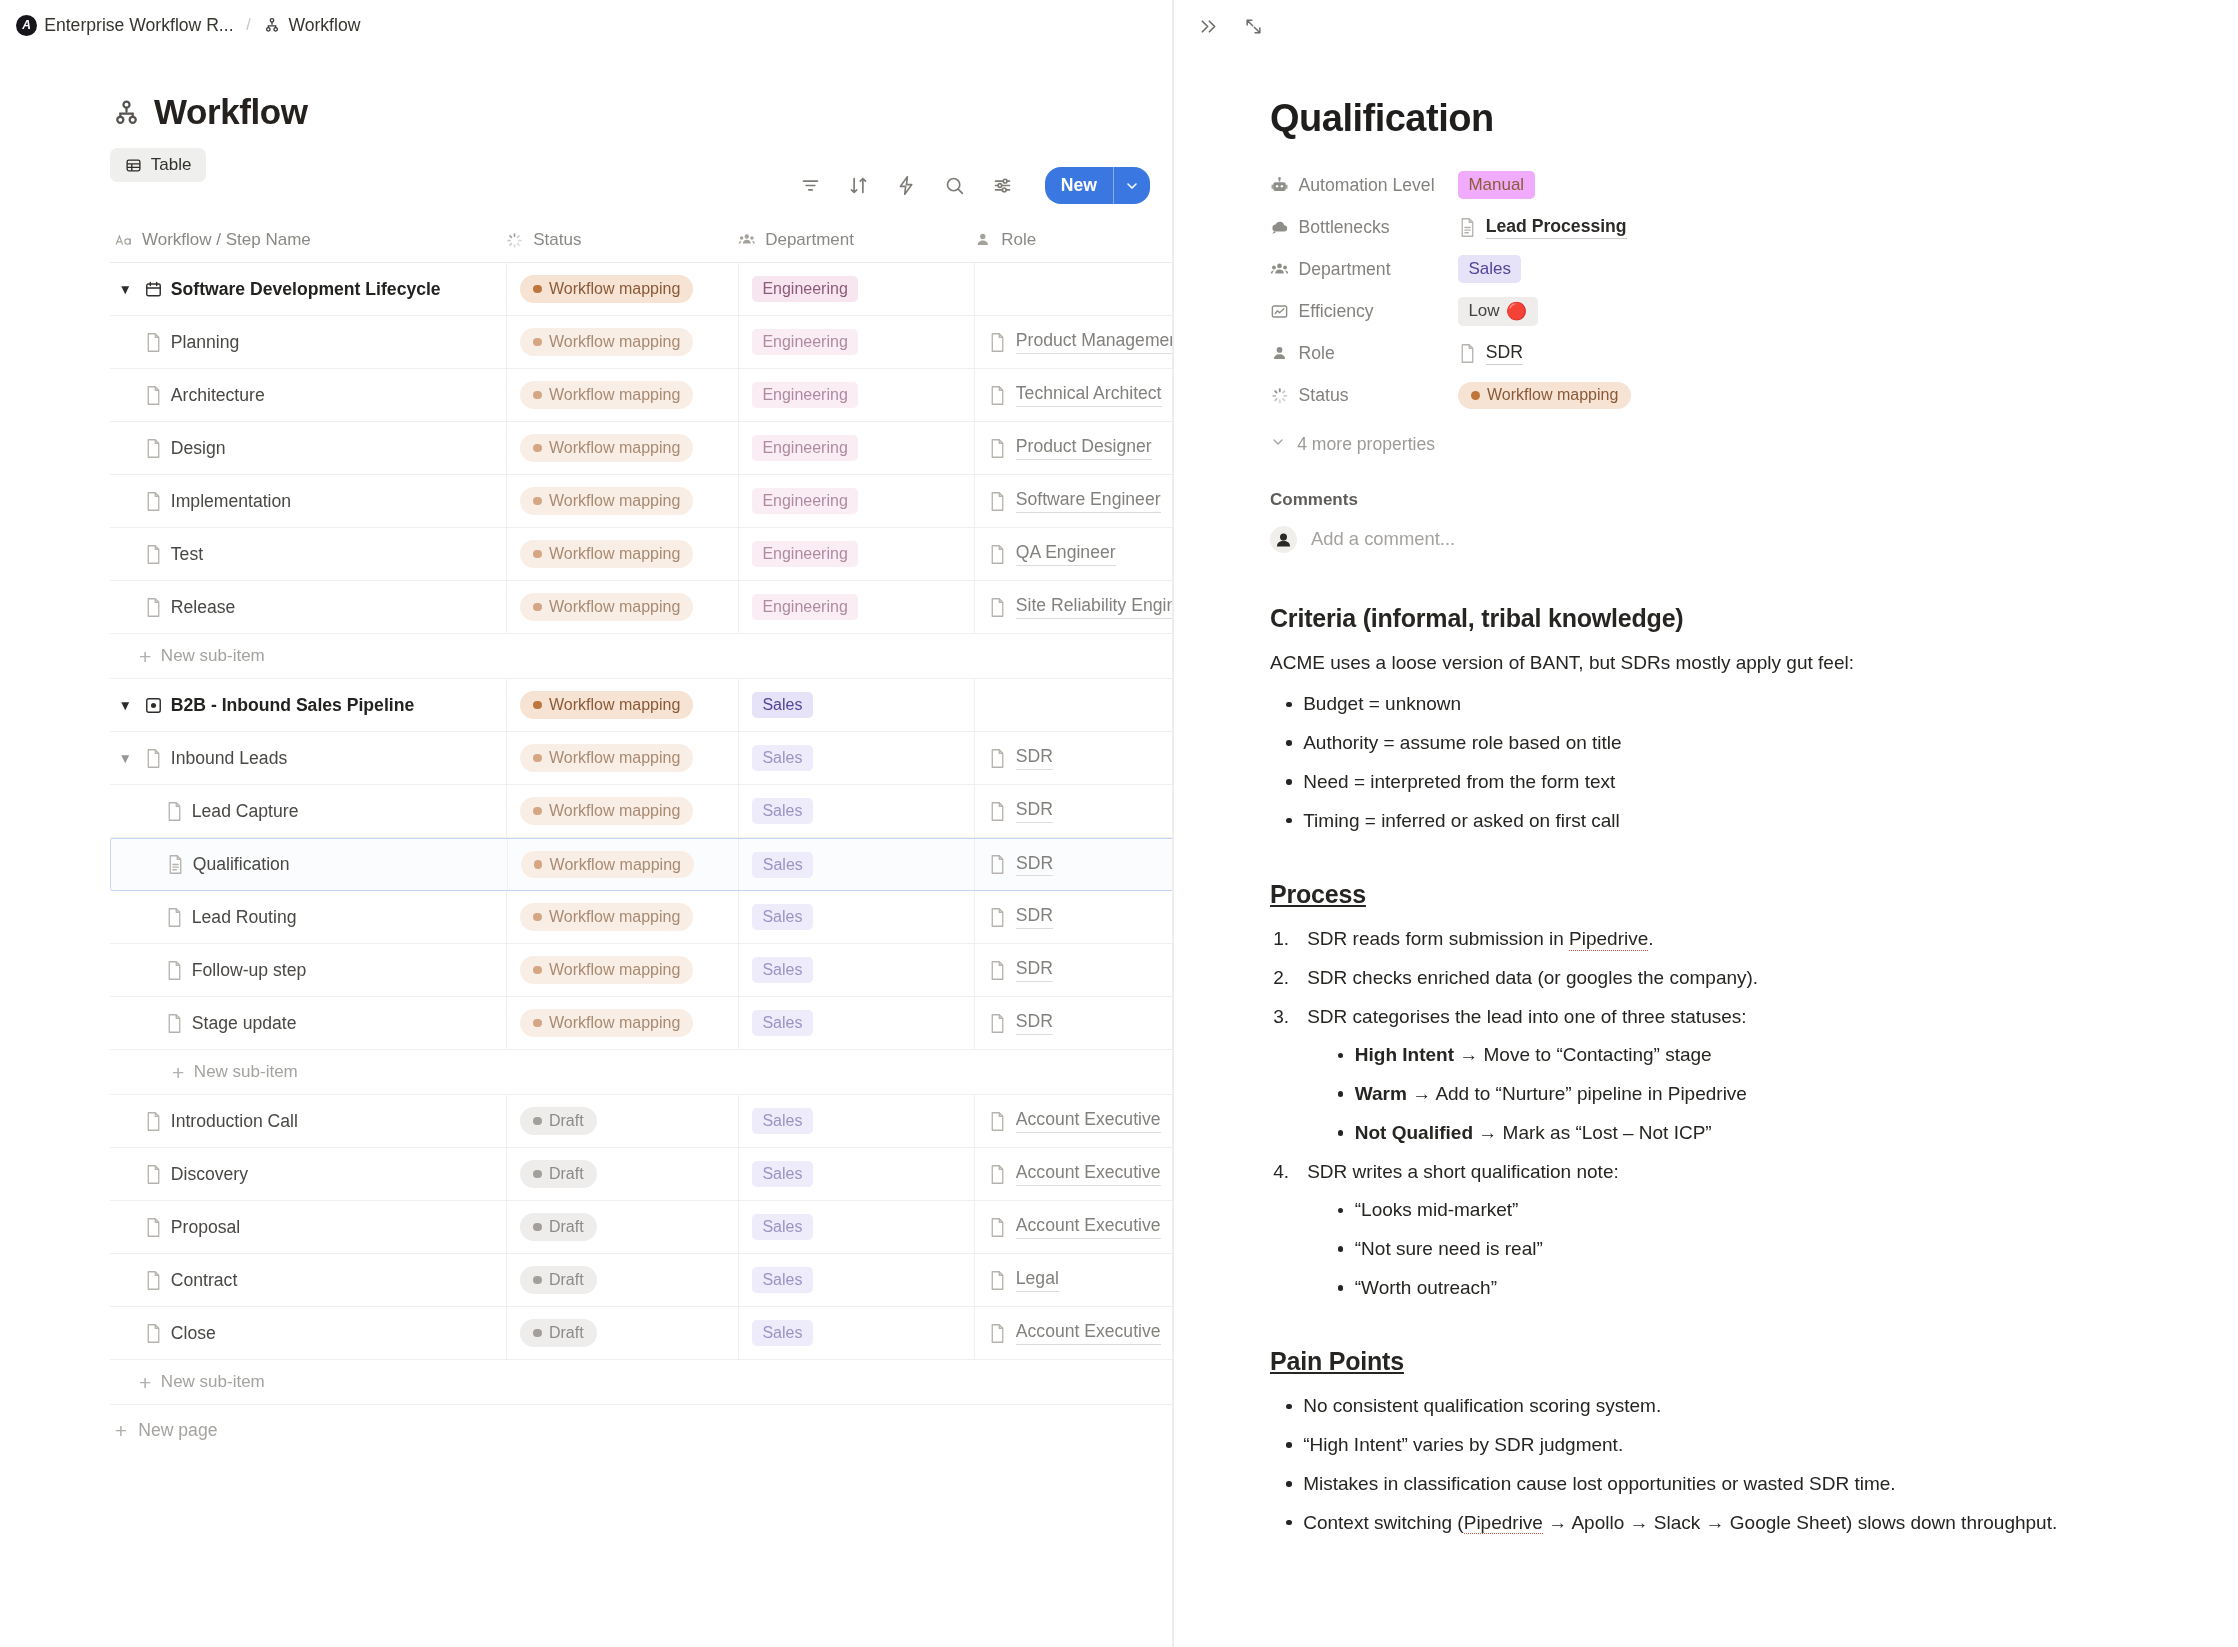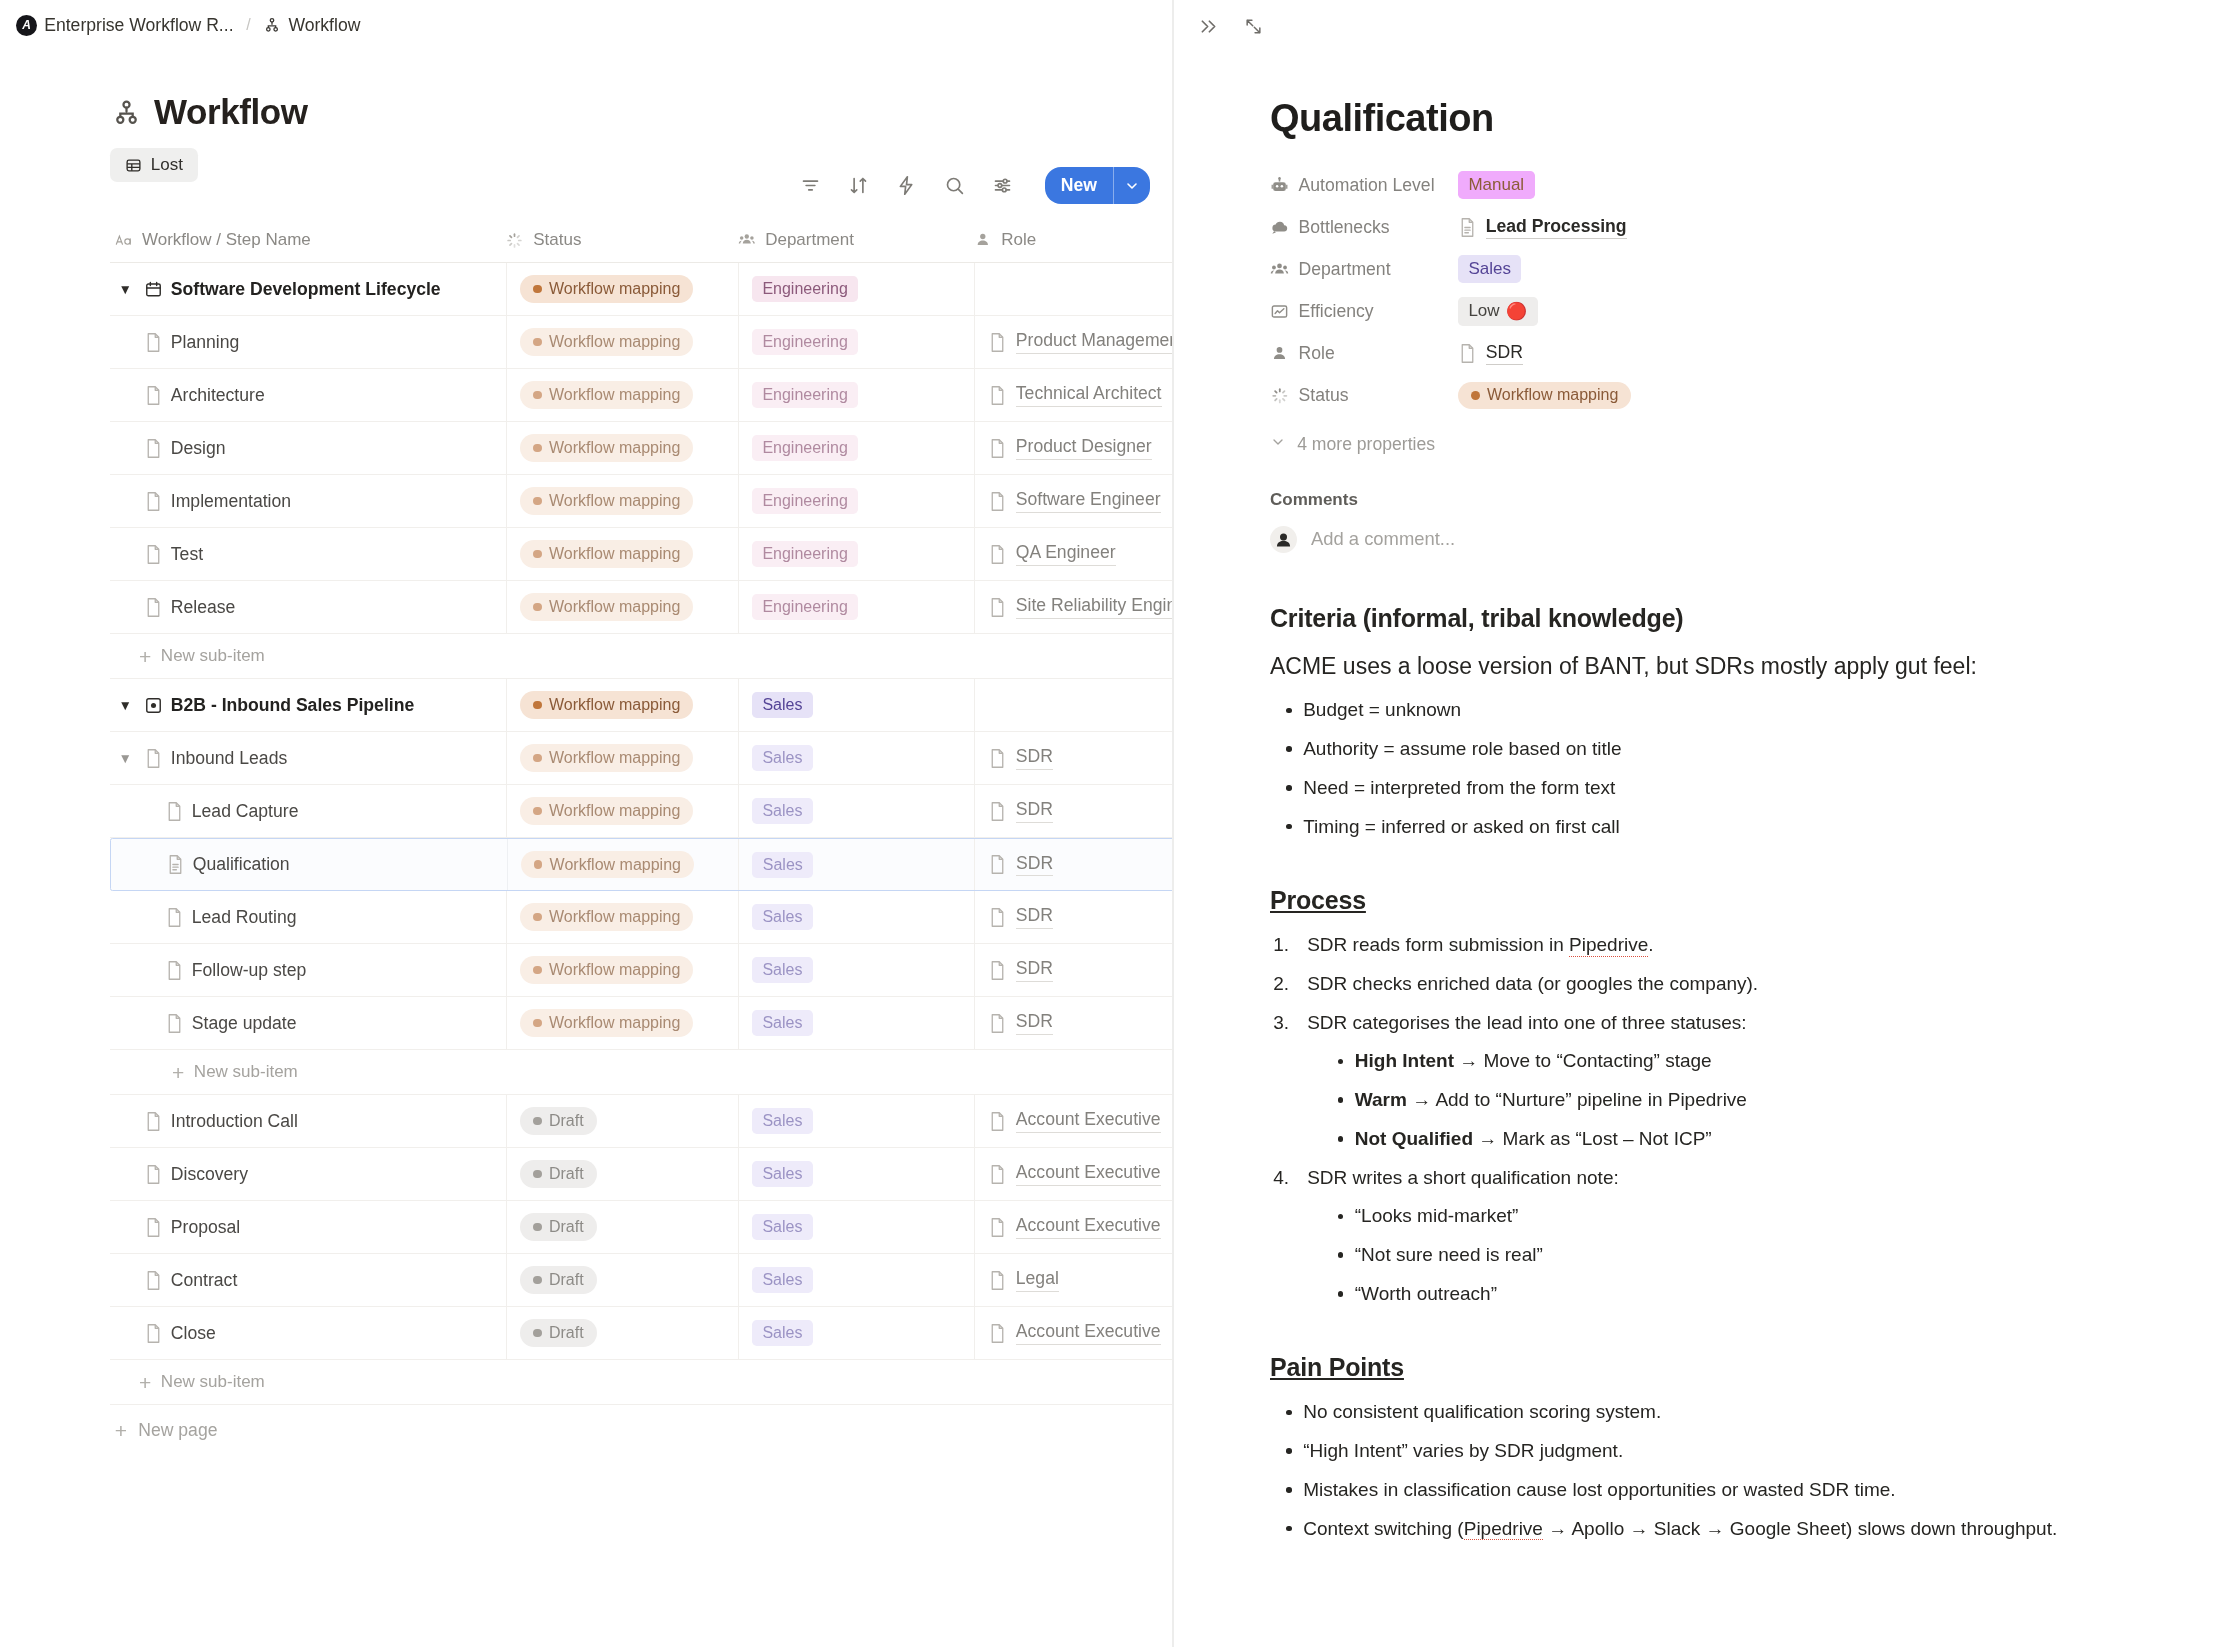--- a/index.html
+++ b/index.html
@@ -188,21 +188,21 @@
 
   .comments-h { margin-top: 35px; font-size: 17px; color:#5f5d59; font-weight:600; }
   .comment-row { display:flex; align-items:center; gap:14px; margin-top: 16px; }
   .avatar { width: 27px; height:27px; border-radius:50%; background:#f1efec; display:flex;align-items:center;justify-content:center;}
   .comment-ph { color:#a4a29e; font-size:18.4px; }
 
   
   .doc { margin-top: 51px; color:#262522; }
   .doc h2 { font-size: 25px; font-weight: 700; margin-bottom: 16px; letter-spacing:-0.2px;}
   .doc h2.spaced { margin-top: 46px; text-decoration: underline; }
-  .doc p { font-size: 23px; line-height: 1.5; margin-bottom: 13px; }
+  .doc p { font-size: 19px; line-height: 1.5; margin-bottom: 13px; }
   .doc ul { list-style: none; margin: 0 0 0 3.2px; }
   .doc ul li, .doc ol li { font-size: 19px; line-height: 1.45; margin-bottom: 11.2px; }
   .doc ul li { position: relative; padding-left: 30px; }
   .doc ul li::before {
     content:""; position:absolute; left: 13px; top: 11.2px;
     width:5.6px; height:5.6px; border-radius:50%; background:#262522;
   }
   .doc ol { list-style:none; counter-reset: step; margin-left: 3.2px; }
   .doc ol > li { position: relative; padding-left: 34px; counter-increment: step; }
   .doc ol > li::before {
@@ -255,21 +255,21 @@
     </div>
 
     <div class="viewbar">
       <div class="view-tab">
         <span class="vt-icon">
           <svg width="17" height="17" viewBox="0 0 24 24" fill="none" stroke="#2f2d29" stroke-width="1.9">
             <rect x="3" y="4.5" width="18" height="15" rx="2.4"></rect>
             <path d="M3 9.6h18M3 14.6h18M9.6 9.6v9.9"></path>
           </svg>
         </span>
-        <span>Lost</span>
+        <span>Table</span>
       </div>
     </div>
 
     <div class="toolbar">
       <span class="tb-ico">
         <svg width="21" height="21" viewBox="0 0 24 24" fill="none" stroke="currentColor" stroke-width="1.9" stroke-linecap="round">
           <path d="M4 7h16M7 12h10M10 17h4"></path>
         </svg>
       </span>
       <span class="tb-ico">

